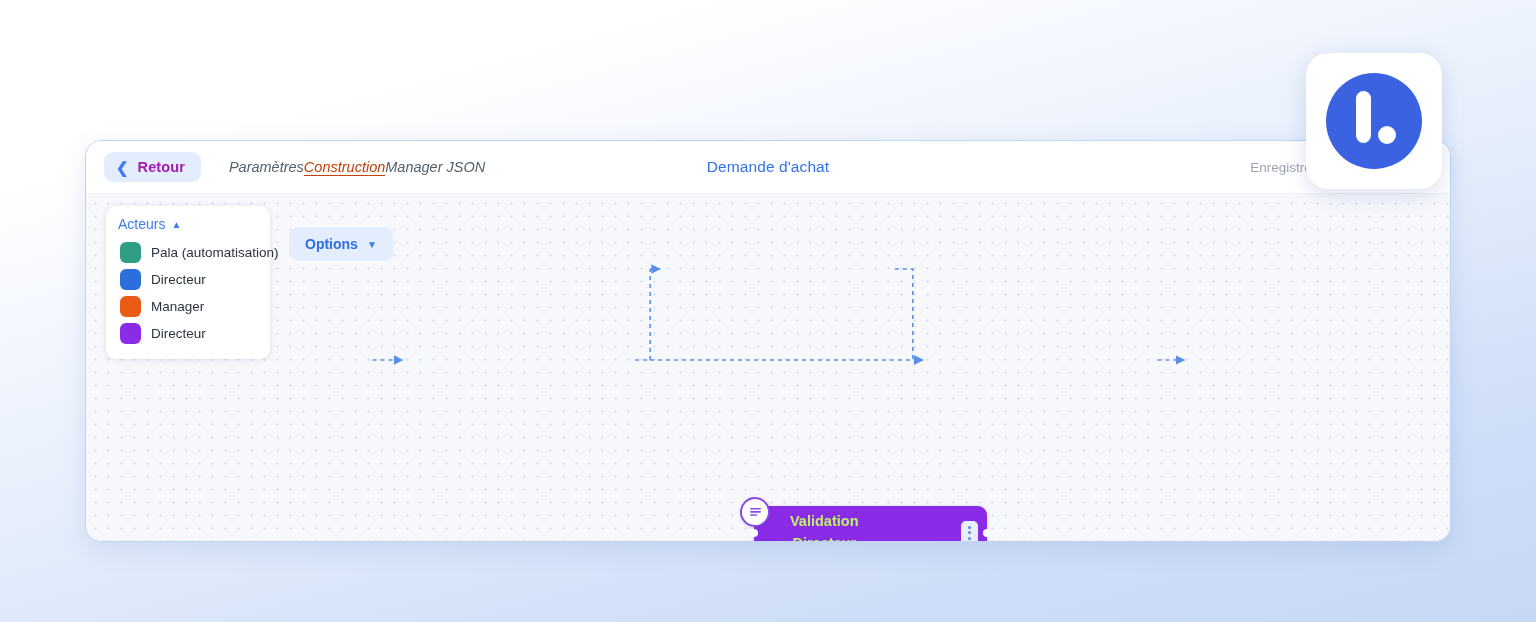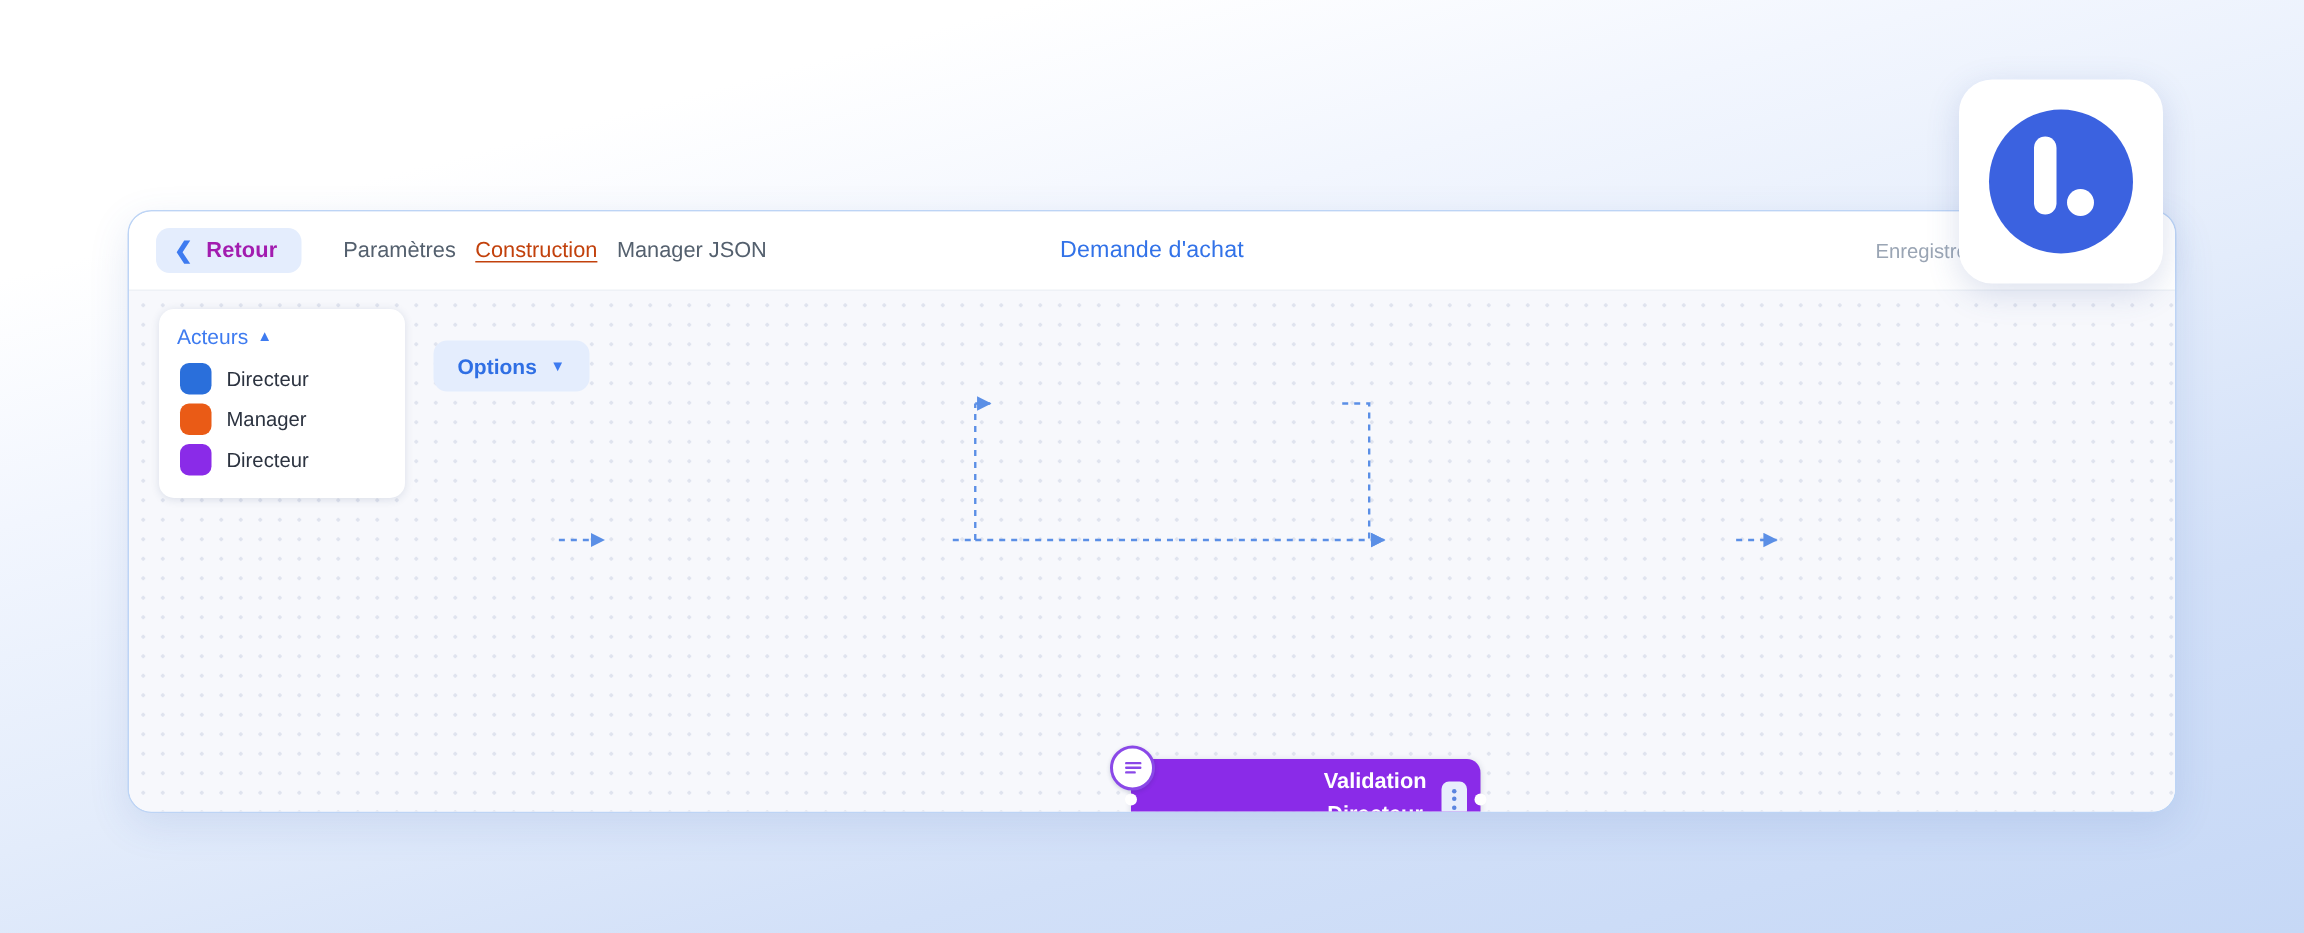--- a/index.html
+++ b/index.html
@@ -53,22 +53,22 @@
   .back-btn .chev {
     color: #3e7bf0; font-size: 15px; line-height: 1; font-weight: 700;
   }
   .back-btn .lbl {
     color: #a21caf; font-size: 14.5px; font-weight: 700; letter-spacing: .1px;
   }
 
   .nav-tabs {
     display: flex;
     align-items: center;
-    gap: 13px;
     margin-left: 28px;
+    font-style: italic;
   }
   .nav-tab {
     font-size: 14.5px;
     color: #54606e;
     cursor: pointer;
     white-space: nowrap;
   }
   .nav-tab.active {
     color: #c2410c;
     text-decoration: underline;
@@ -156,22 +156,22 @@
   }
   .options-btn .lbl { color: #2f6fe4; font-size: 14px; font-weight: 700; }
   .options-btn .caret { color: #3e7bf0; font-size: 10px; }
   .edges { position: absolute; inset: 0; width: 100%; height: 100%; }
 
   .node {
     position: absolute;
     border-radius: 9px;
     display: flex;
     align-items: center;
-    justify-content: flex-end;
-    color: #ffffff;
+    justify-content: flex-start;
+    color: #bef264;
     font-size: 14.5px;
     font-weight: 700;
     line-height: 1.45;
     text-align: center;
     cursor: pointer;
     box-shadow: 0 1px 4px rgba(30,45,90,.16);
   }
   .node .label { padding: 0 36px; white-space: pre-line; }
 
   
@@ -315,20 +315,24 @@
         <path d="M3 4h10M3 7.3h10M3 10.6h6"></path>
       </svg>
     </div>
 
     <div class="legend">
       <div class="legend-head">
         <span>Acteurs</span>
         <span class="caret">▲</span>
       </div>
       <div class="legend-row">
+        <span class="swatch" style="background:#2f9e85"></span>
+        <span class="legend-label">Pala (automatisation)</span>
+      </div>
+      <div class="legend-row">
         <span class="swatch" style="background:#2a6fdb"></span>
         <span class="legend-label">Directeur</span>
       </div>
       <div class="legend-row">
         <span class="swatch" style="background:#ea5b16"></span>
         <span class="legend-label">Manager</span>
       </div>
       <div class="legend-row">
         <span class="swatch" style="background:#8a2be8"></span>
         <span class="legend-label">Directeur</span>

